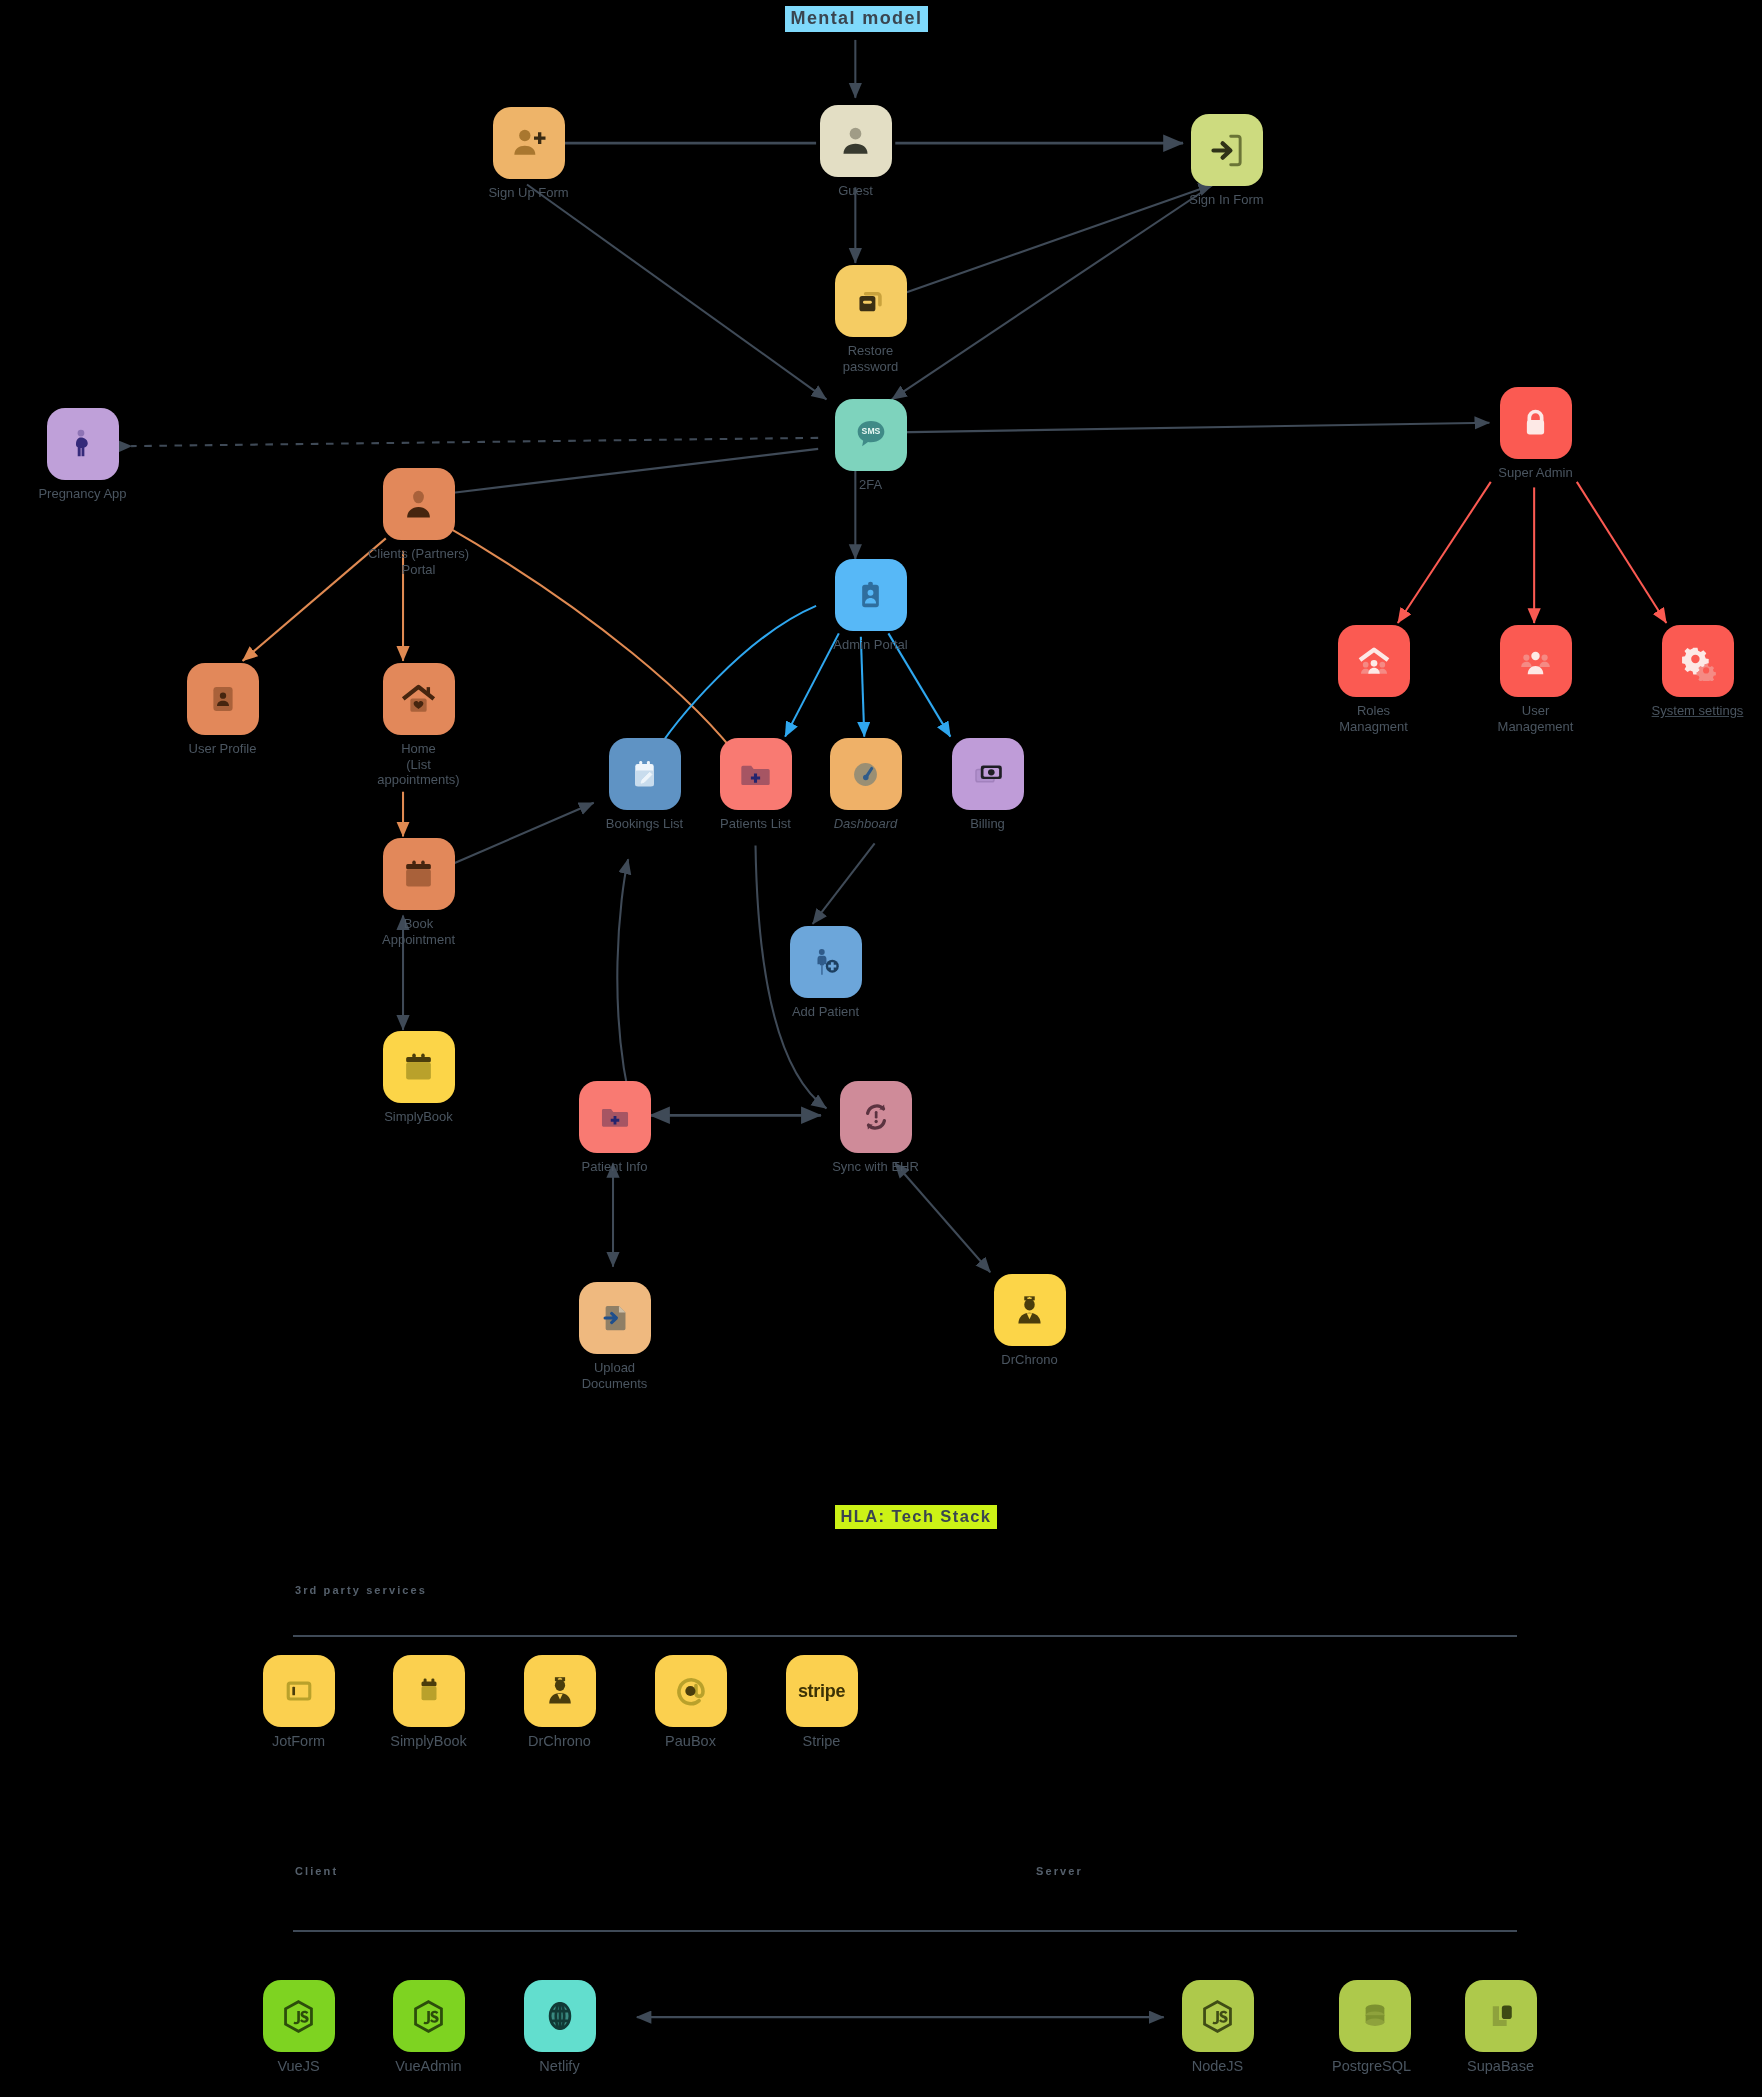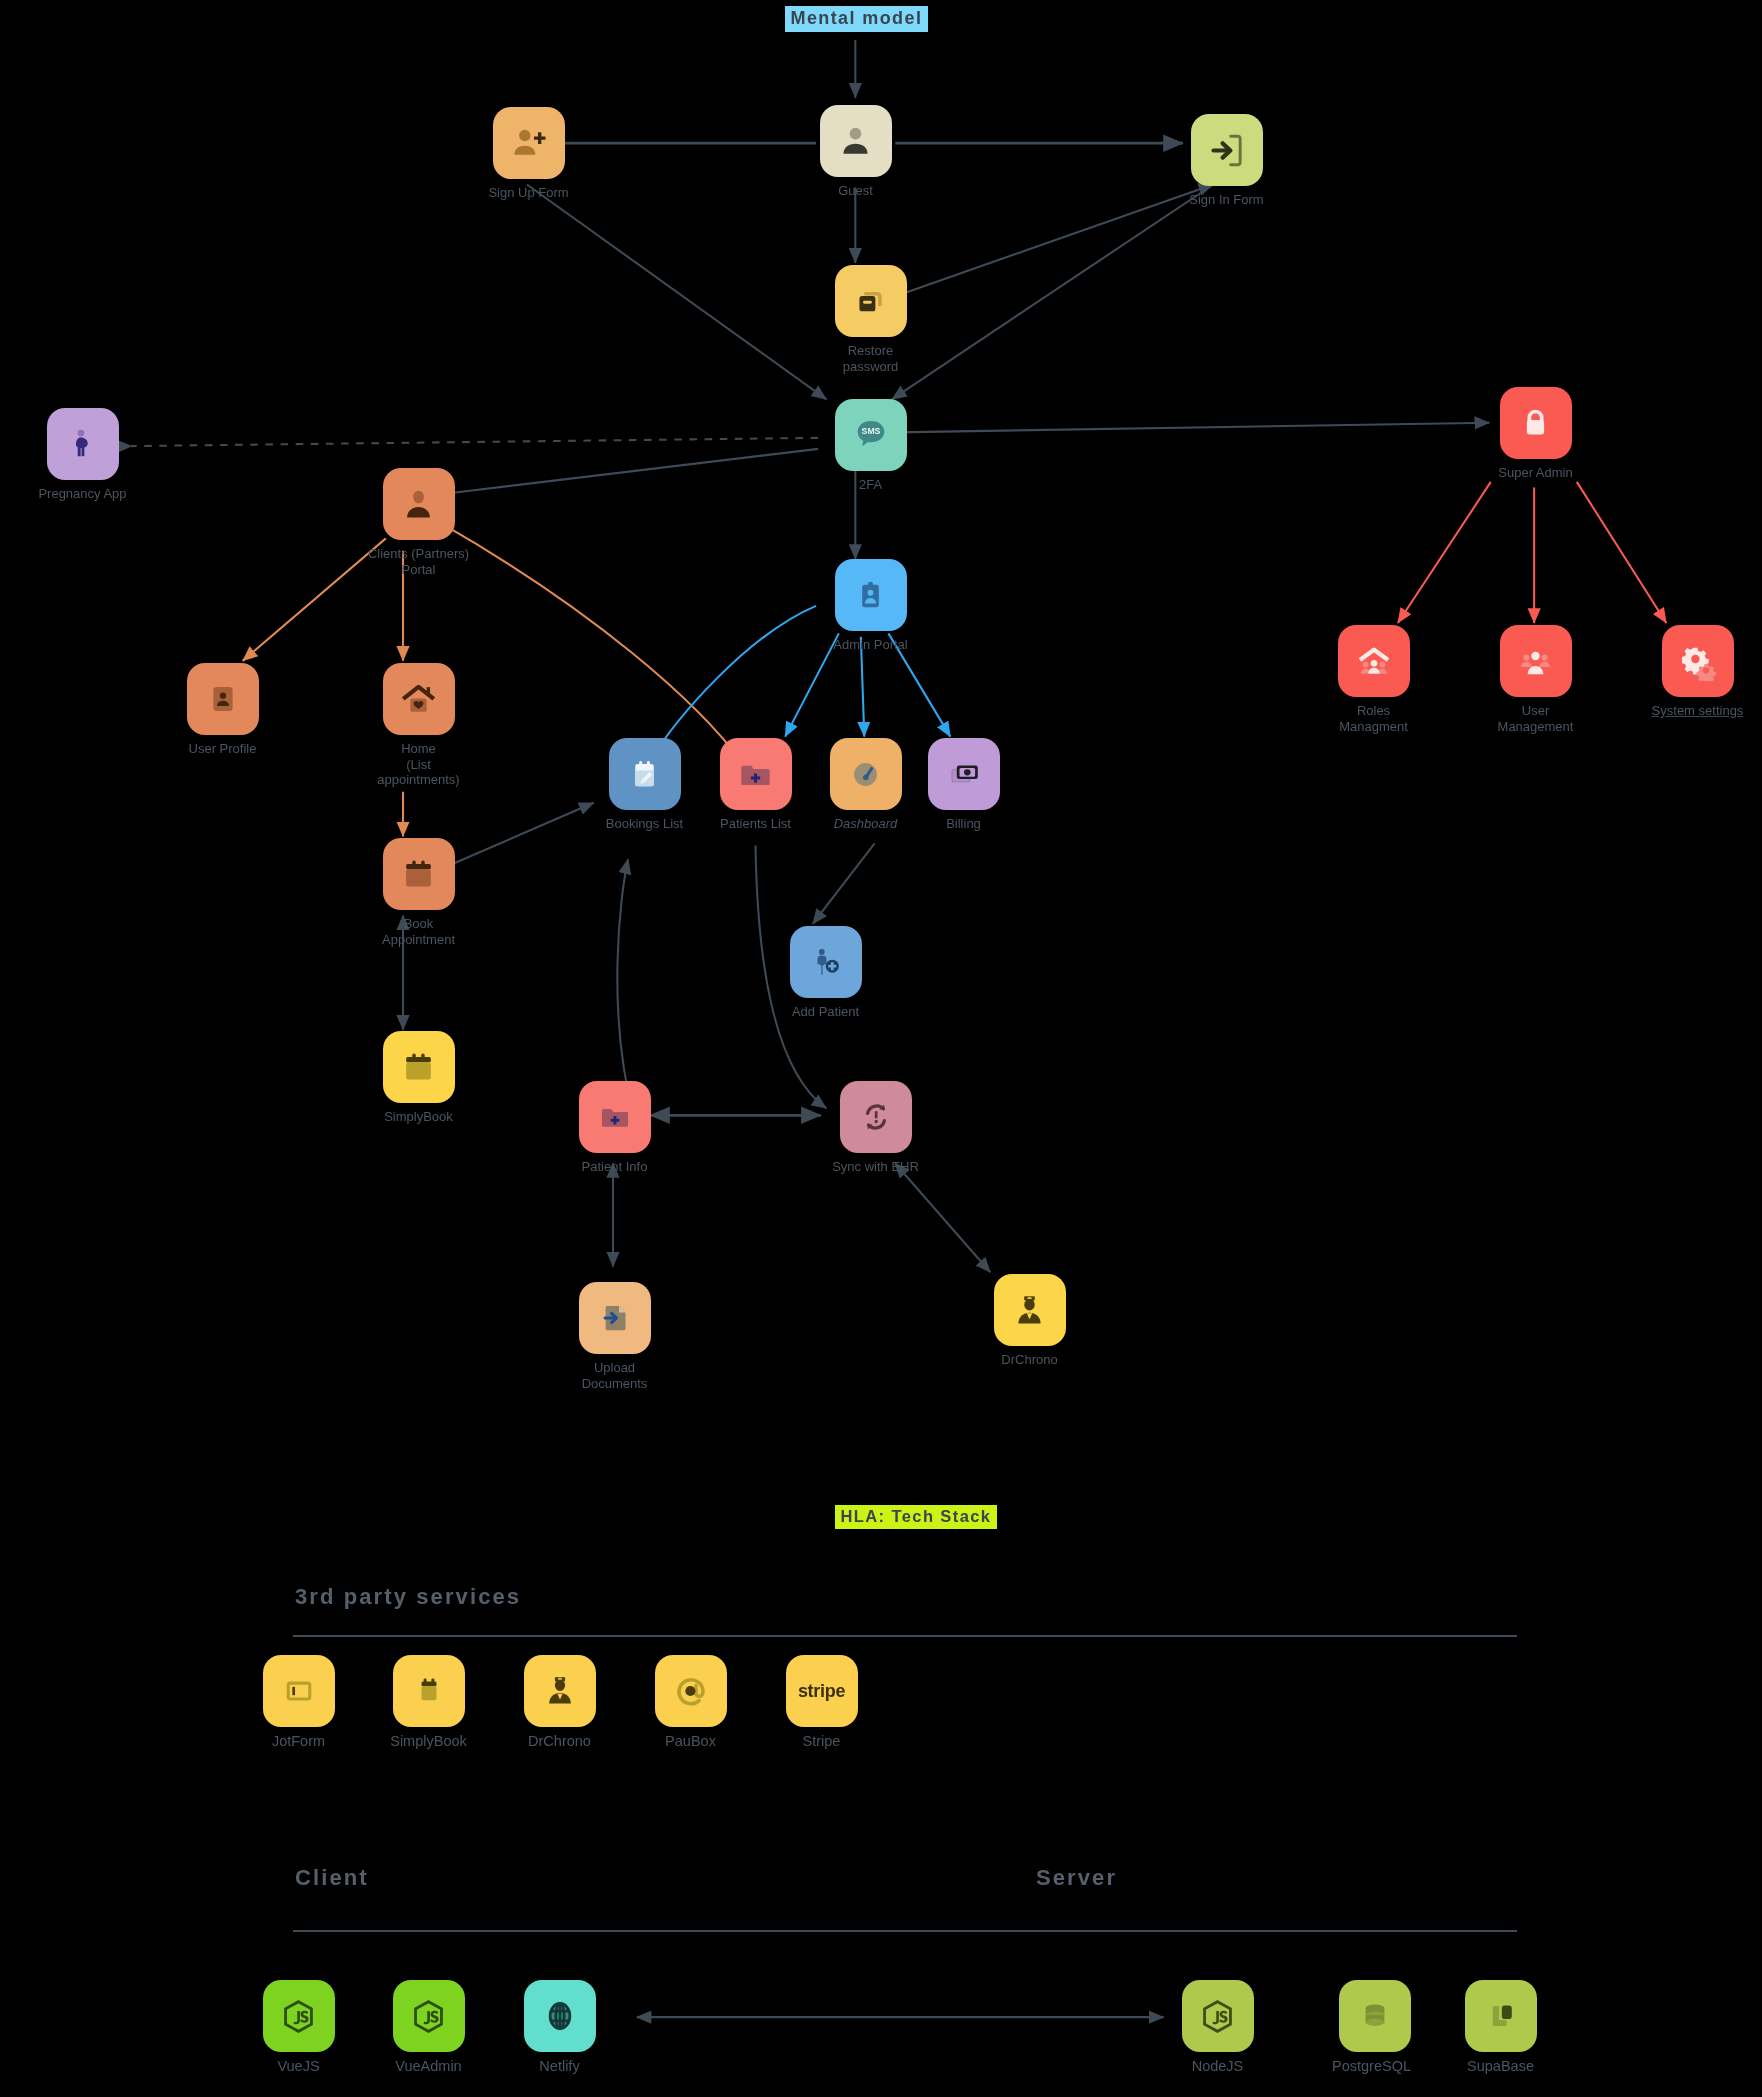--- a/index.html
+++ b/index.html
@@ -14,21 +14,21 @@
 
   
   .banner {
     position:absolute; font-weight:bold; letter-spacing:1.4px;
     color:#3a4550; padding:2.1px 5.5px 3.4px 5.5px; white-space:nowrap;
   }
   #banner-mental { background:#7fd9fb; font-size:18px; left:785px; top:5.5px; }
   #banner-hla    { background:#ccf216; font-size:16.5px; left:835px; top:1505px; }
 
   .sect-title {
-    position:absolute; font-size:22px; font-weight:bold; letter-spacing:2.1px;
+    position:absolute; font-size:11px; font-weight:bold; letter-spacing:2.1px;
     color:#55606c; white-space:nowrap;
   }
   .rule { position:absolute; height:2.1px; background:#3f4a57; }
 
   
   .node { position:absolute; width:103px; display:flex; flex-direction:column; align-items:center; }
   .node .tile {
     width:72px; height:72px; border-radius:18px;
     display:flex; align-items:center; justify-content:center;
     box-shadow:none;
@@ -333,21 +333,21 @@
         <svg width="37" height="37" viewBox="0 0 24 24">
             <circle cx="12" cy="12" r="7.4" fill="#9a8f74"></circle>
             <path d="M16 8.1 12.8 13" stroke="#2f5b8a" stroke-width="2" stroke-linecap="round"></path>
             <circle cx="12.2" cy="14" r="1.8" fill="#2f5b8a"></circle>
           </svg>
       </span>
     </div>
     <div class="cap">Dashboard</div>
   </div>
 
-  <div class="node" style="left:912px; top:738px;">
+  <div class="node" style="left:936px; top:738px;">
     <div class="tile" style="background:#bf9cd8;">
       <span>
         <svg width="36" height="36" viewBox="0 0 24 24">
             <rect x="4" y="9" width="12" height="8.2" rx="1.4" fill="#b190cd" stroke="#a281bd" stroke-width="1"></rect>
             <rect x="7.2" y="6.4" width="14" height="9" rx="1.6" fill="#1e1e24"></rect>
             <rect x="9" y="8" width="10.4" height="5.8" rx="1" fill="#bf9cd8"></rect>
             <ellipse cx="14.2" cy="10.9" rx="2.2" ry="2.1" fill="#1e1e24"></ellipse>
           </svg>
       </span>
     </div>

